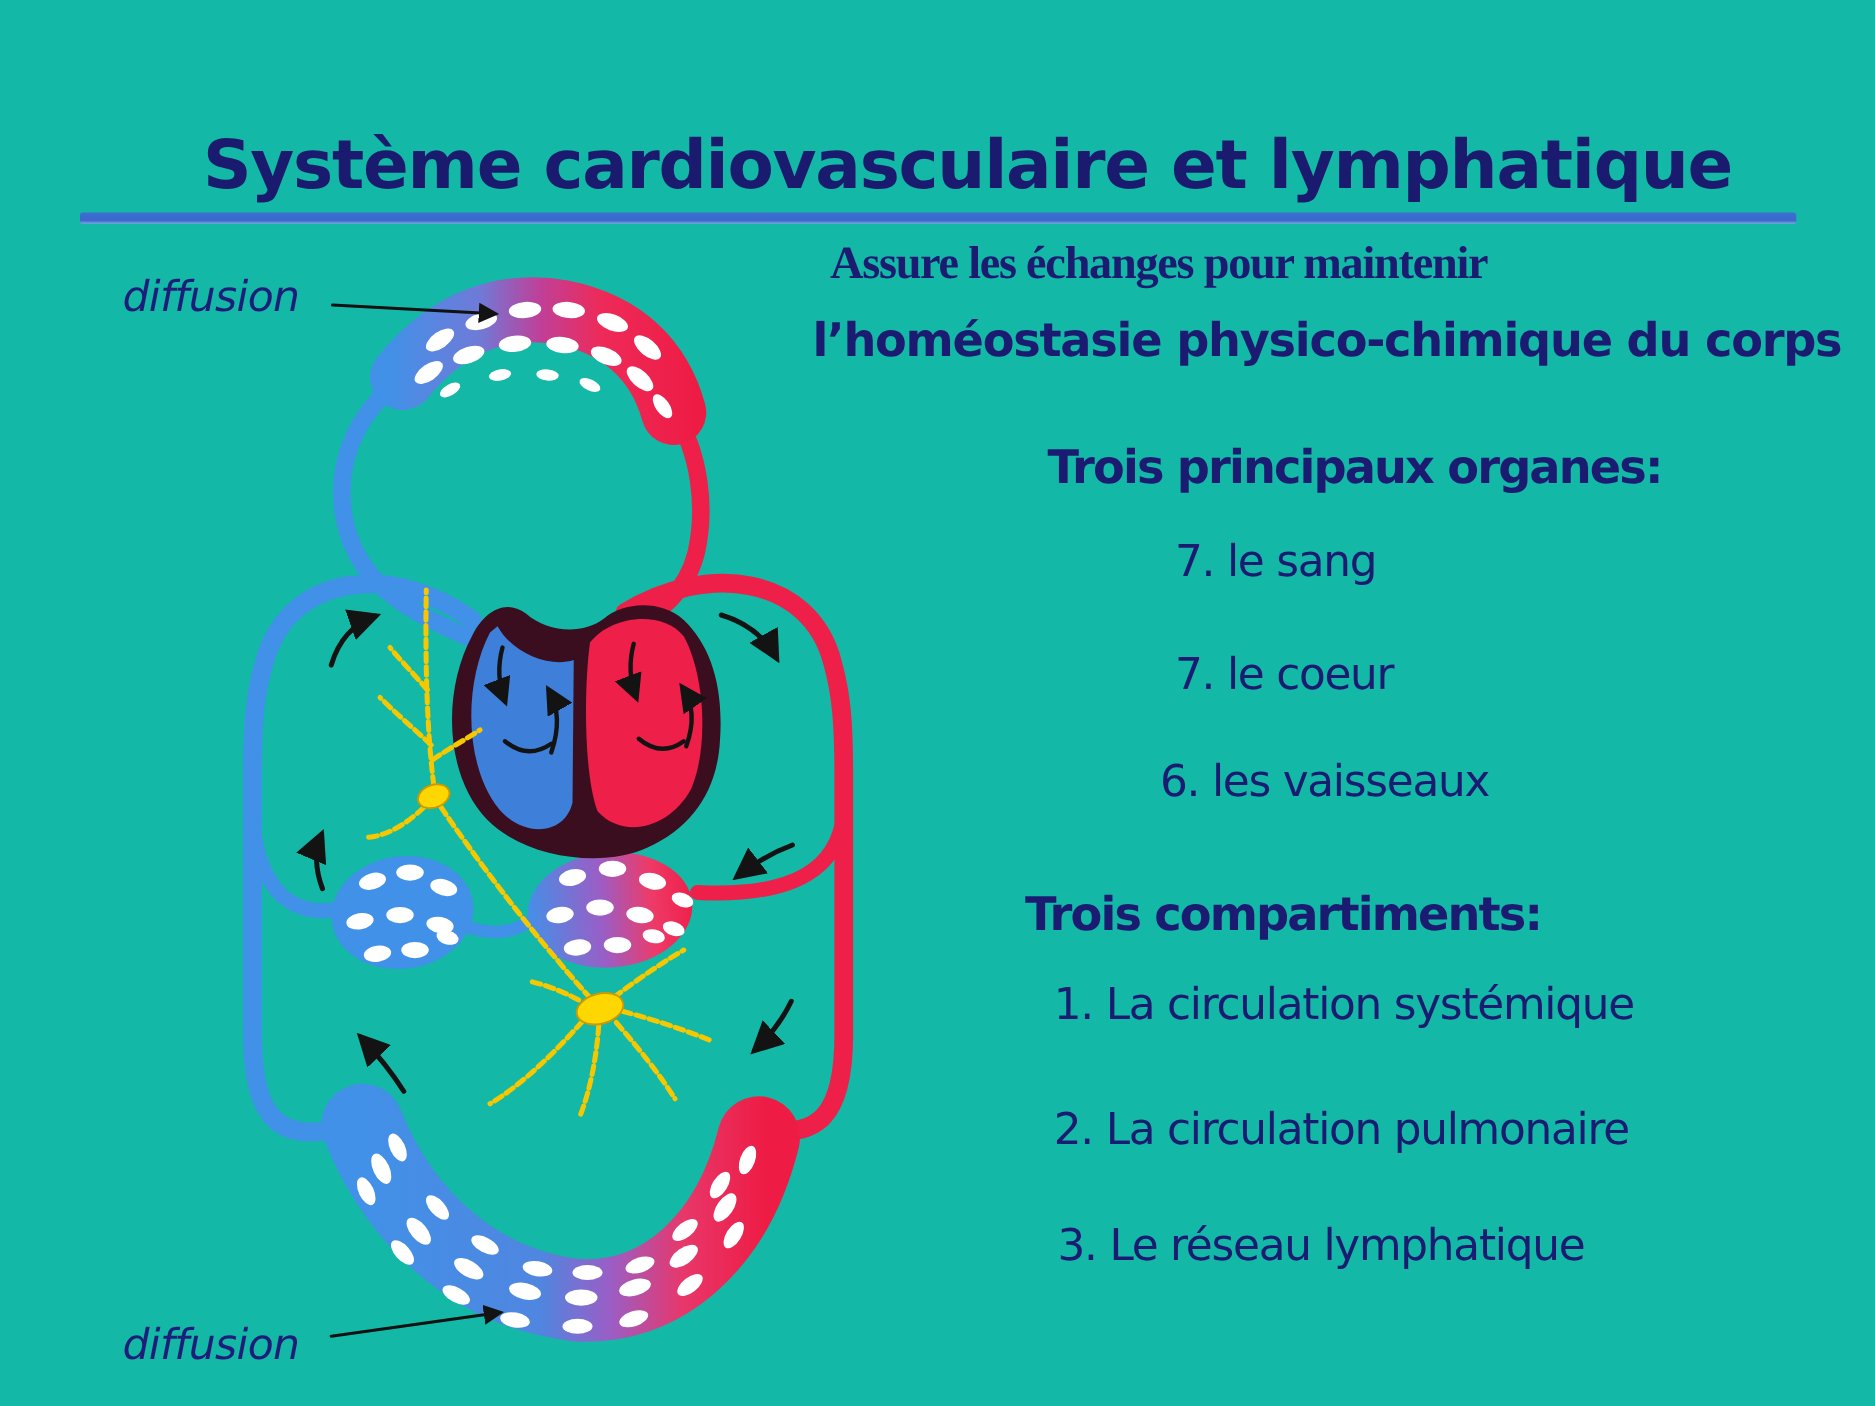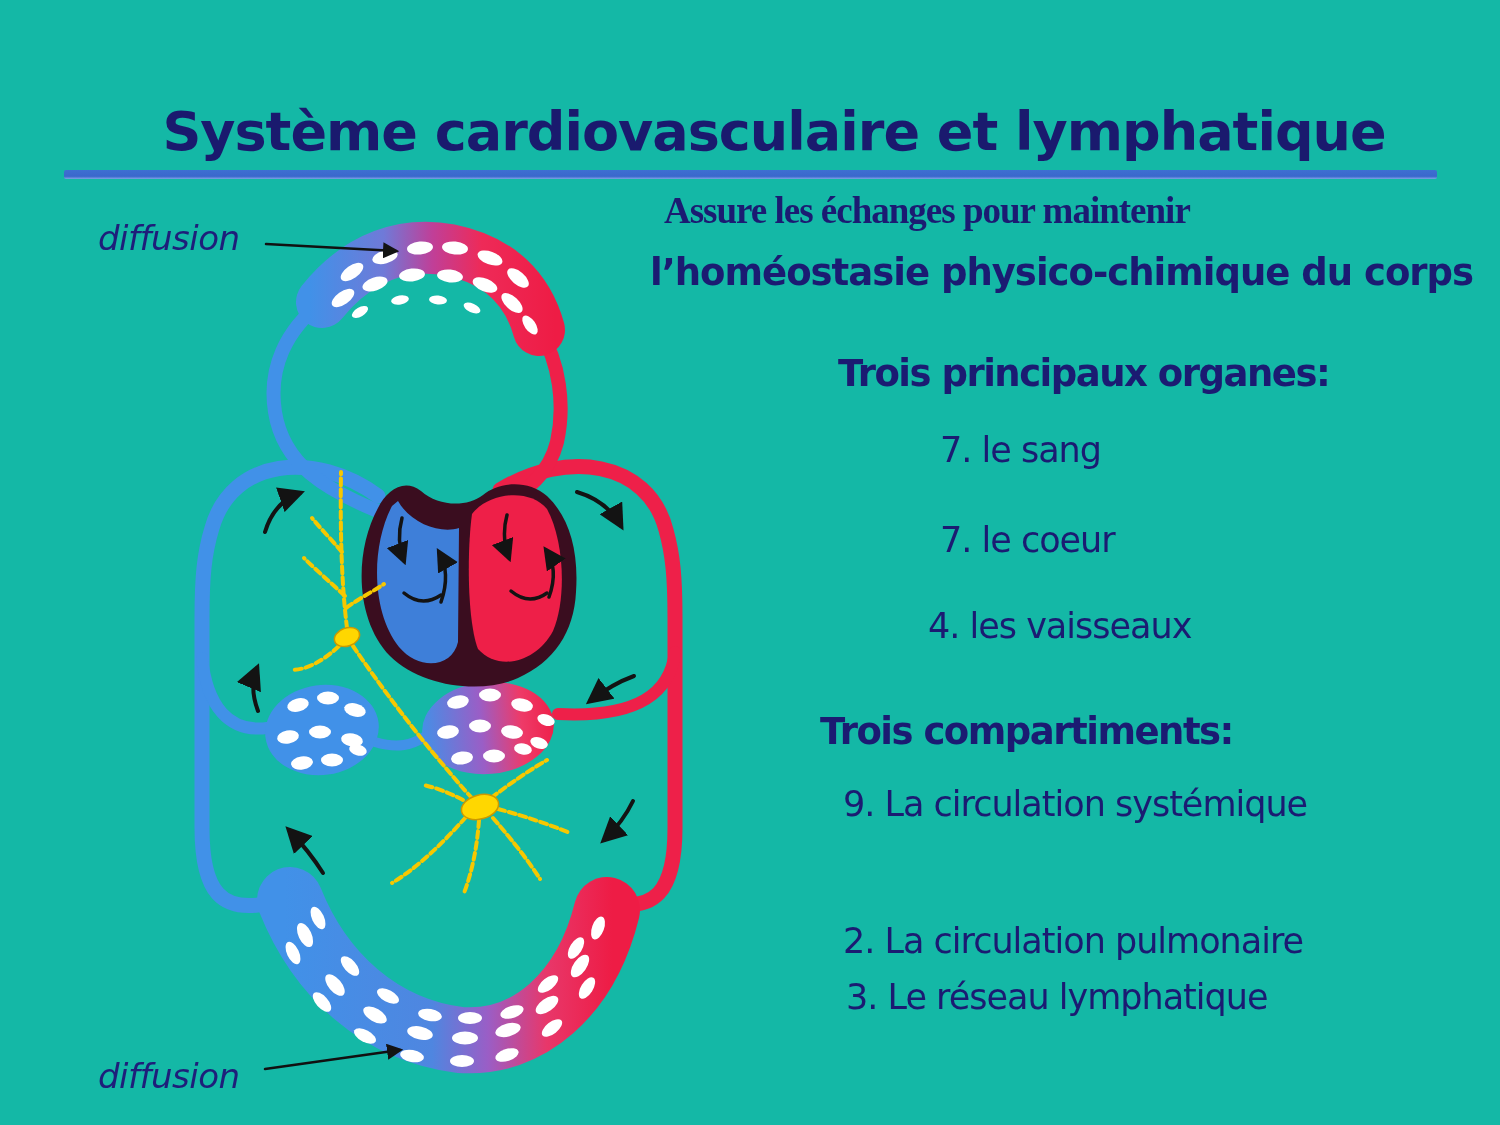--- a/index.html
+++ b/index.html
@@ -37,25 +37,25 @@
 
   <h1 class="abs title">Système cardiovasculaire et lymphatique</h1>
   <div class="abs divider"></div>
 
   <div class="abs intro" style="left:664px;top:189px;font-family:Liberation Serif, serif;">Assure les échanges pour maintenir</div>
   <div class="abs intro" style="left:650px;top:251px;">l’homéostasie physico-chimique du corps</div>
 
   <div class="abs list-heading" style="left:838px;top:352px;">Trois principaux organes:</div>
   <div class="abs list-item" style="left:940px;top:430px;">7. le sang</div>
   <div class="abs list-item" style="left:940px;top:520px;">7. le coeur</div>
-  <div class="abs list-item" style="left:928px;top:606px;">4. les vaisseaux</div>
+  <div class="abs list-item" style="left:928px;top:606px;">6. les vaisseaux</div>
 
   <div class="abs list-heading" style="left:820px;top:710px;">Trois compartiments:</div>
-  <div class="abs list-item" style="left:843px;top:784px;">9. La circulation systémique</div>
-  <div class="abs list-item" style="left:843px;top:884px;margin-top:37px;">2. La circulation pulmonaire</div>
+  <div class="abs list-item" style="left:843px;top:784px;">1. La circulation systémique</div>
+  <div class="abs list-item" style="left:843px;top:884px;">2. La circulation pulmonaire</div>
   <div class="abs list-item" style="left:846px;top:977px;">3. Le réseau lymphatique</div>
 
   <div class="abs diffusion" style="left:98px;top:218px;">diffusion</div>
   <div class="abs diffusion" style="left:98px;top:1056px;">diffusion</div>
 
   <svg class="abs" style="left:60px;top:200px;" width="660" height="905" viewBox="0 0 660 905" aria-label="circulatory system diagram">
     <defs>
       <linearGradient id="gradTopMesh" gradientUnits="userSpaceOnUse" x1="250" y1="90" x2="495" y2="90">
         <stop offset="0" stop-color="#4191e8"></stop>
           <stop offset="0.30" stop-color="#6f7ad8"></stop>

